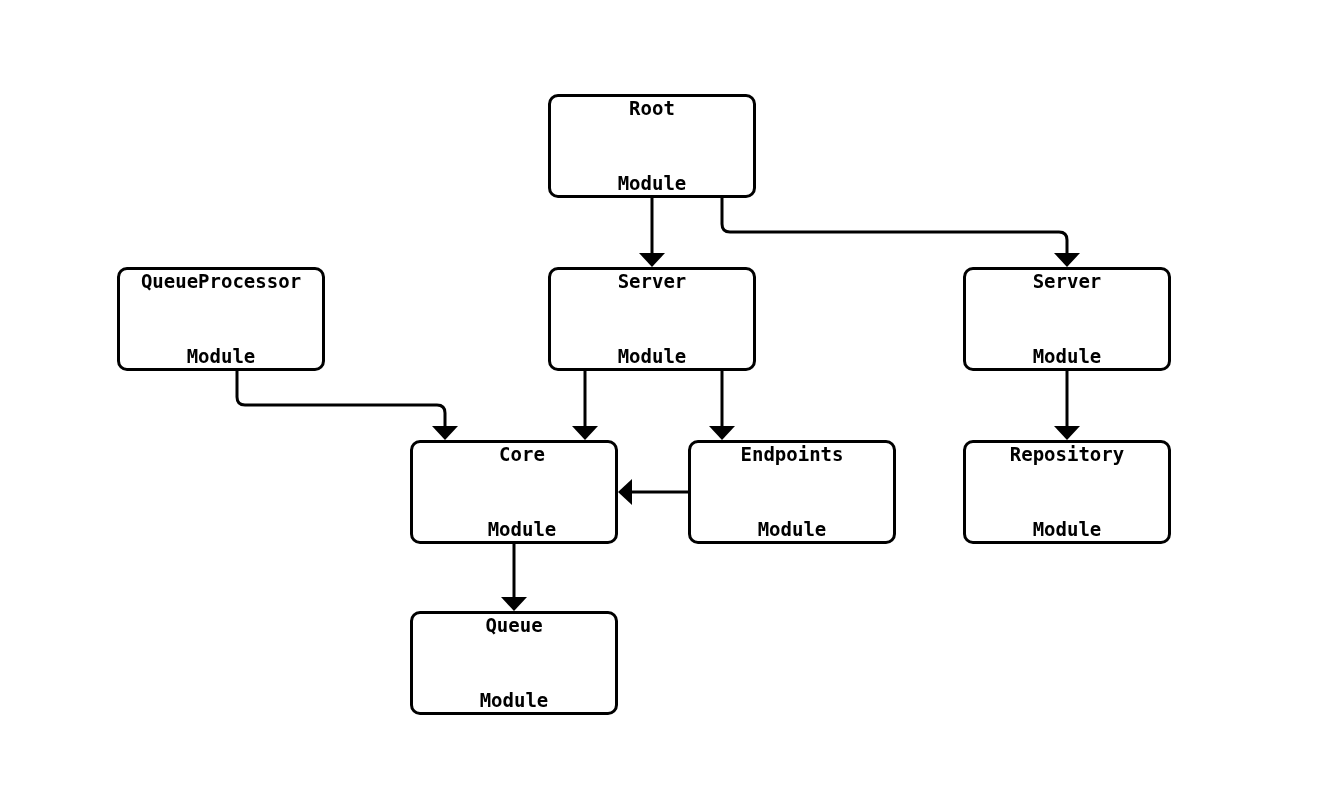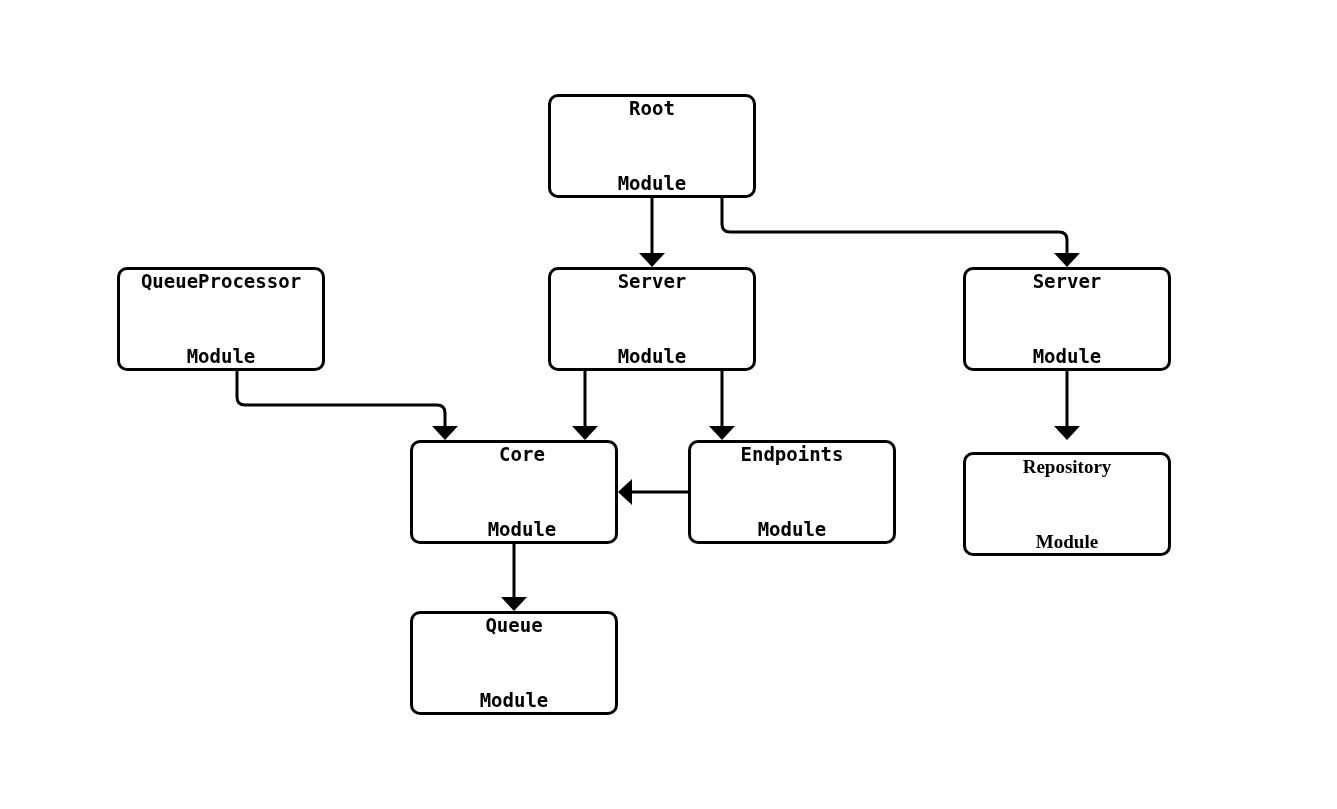--- a/index.html
+++ b/index.html
@@ -39,21 +39,21 @@
     font-size: 19px;
     line-height: 23px;
     color: #000000;
   }
   .node-root          { left: 548px; top: 94px;  }
   .node-queueprocessor{ left: 117px; top: 267px; }
   .node-server        { left: 548px; top: 267px; gap: 28px; }
   .node-global        { left: 963px; top: 267px; }
   .node-core          { left: 410px; top: 440px; padding-left: 16px; }
   .node-endpoints     { left: 688px; top: 440px; }
-  .node-repository    { left: 963px; top: 452px; font-family: Liberation Serif, serif; }
+  .node-repository    { left: 963px; top: 440px; }
   .node-queue         { left: 410px; top: 611px; }
   .edge-path {
     fill: none;
     stroke: #000000;
     stroke-width: 3px;
   }
   .edge-arrowhead {
     fill: #000000;
     stroke: none;
   }

